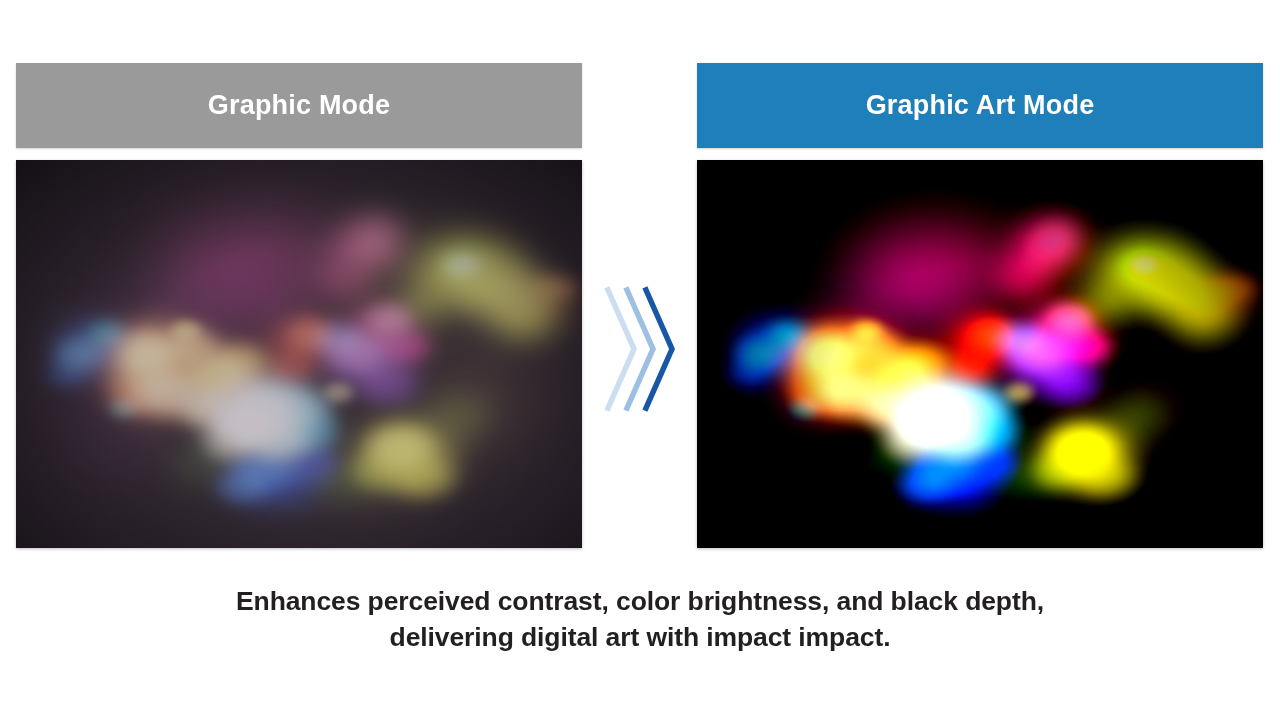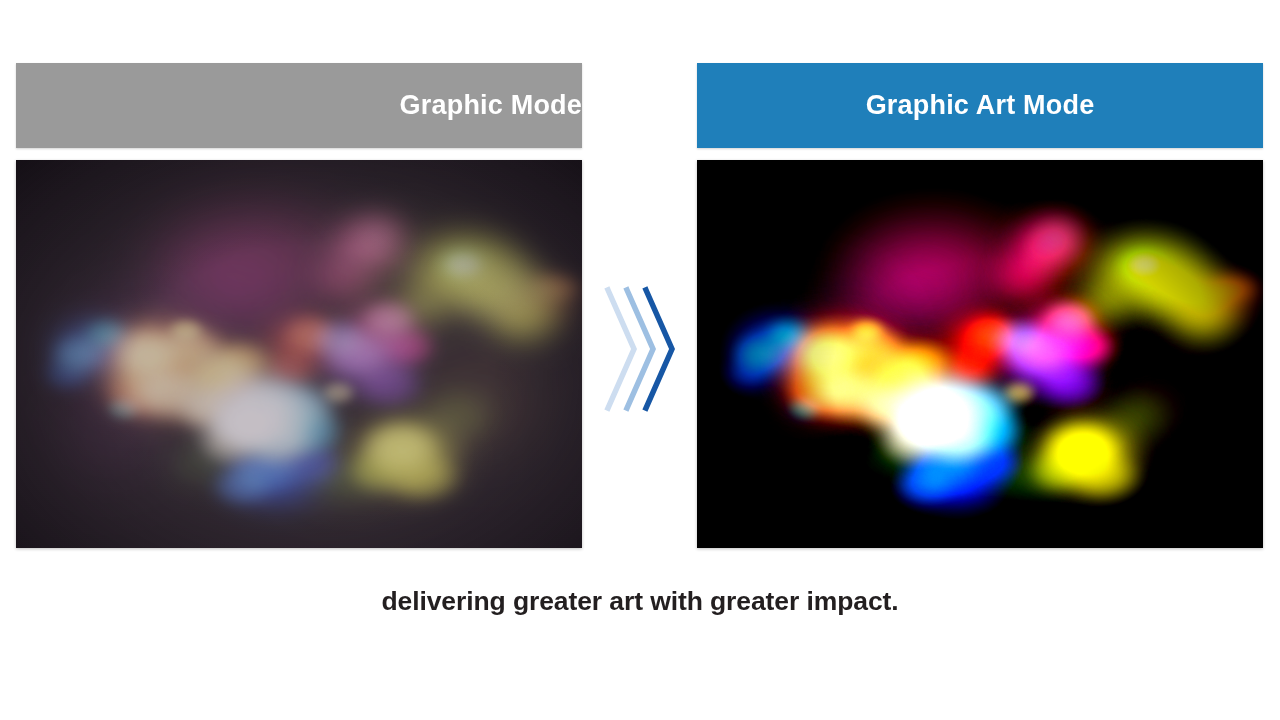--- a/index.html
+++ b/index.html
@@ -144,21 +144,21 @@
   }
   #caption .cap-line { display: block; white-space: nowrap; }
 </style>
 </head>
 <body>
 
 <div id="stage">
 
   <div class="panel left">
 
-    <div class="mode-header" id="hdr-left" style="background: rgb(154, 154, 154); justify-content: flex-end;">
+    <div class="mode-header" id="hdr-left" style="background: rgb(154, 154, 154);">
       <span class="mode-label" style="color: rgb(255, 255, 255);">Graphic Mode</span>
     </div>
 
     <div class="art-frame graphic">
       <div class="artwork" id="art-left">
           <div class="blob soft" style="left: 19%; top: 6%; width: 46%; height: 40%; background: radial-gradient(closest-side, rgb(122, 15, 70) 0%, rgb(122, 15, 70) 38%, rgba(0, 0, 0, 0) 100%); opacity: 0.75;"></div>
           <div class="blob soft" style="left: 21%; top: 17%; width: 34%; height: 34%; background: radial-gradient(closest-side, rgb(74, 11, 60) 0%, rgb(74, 11, 60) 38%, rgba(0, 0, 0, 0) 100%); opacity: 0.85;"></div>
           <div class="blob soft" style="left: 3%; top: 27%; width: 34%; height: 46%; background: radial-gradient(closest-side, rgb(58, 13, 58) 0%, rgb(58, 13, 58) 38%, rgba(0, 0, 0, 0) 100%); opacity: 0.6;"></div>
           <div class="blob soft" style="left: 53%; top: 13%; width: 34%; height: 34%; background: radial-gradient(closest-side, rgb(85, 74, 8) 0%, rgb(85, 74, 8) 38%, rgba(0, 0, 0, 0) 100%); opacity: 0.45;"></div>
           <div class="blob soft" style="left: 67%; top: 43%; width: 30%; height: 38%; background: radial-gradient(closest-side, rgb(58, 34, 8) 0%, rgb(58, 34, 8) 38%, rgba(0, 0, 0, 0) 100%); opacity: 0.5;"></div>
@@ -310,16 +310,17 @@
           <div class="blob vtight" style="left: 53.5%; top: 56.5%; width: 7%; height: 7%; background: radial-gradient(closest-side, rgb(255, 238, 136) 0%, rgb(255, 238, 136) 38%, rgba(0, 0, 0, 0) 100%); opacity: 0.55;"></div>
           <div class="blob vtight" style="left: 15.5%; top: 60.5%; width: 7%; height: 7%; background: radial-gradient(closest-side, rgb(0, 216, 216) 0%, rgb(0, 216, 216) 38%, rgba(0, 0, 0, 0) 100%); opacity: 0.45;"></div>
         </div>
       <div class="grade"></div>
       <div class="vignette"></div>
     </div>
 
   </div>
 
   <div id="caption">
-    <span class="cap-line">delivering greater art with greater impact.</span>
+    <span class="cap-line">Enhances perceived contrast, color brightness, and black depth,</span>
+    <span class="cap-line">delivering digital art with impact impact.</span>
   </div>
 
 </div>
 
 </body></html>

